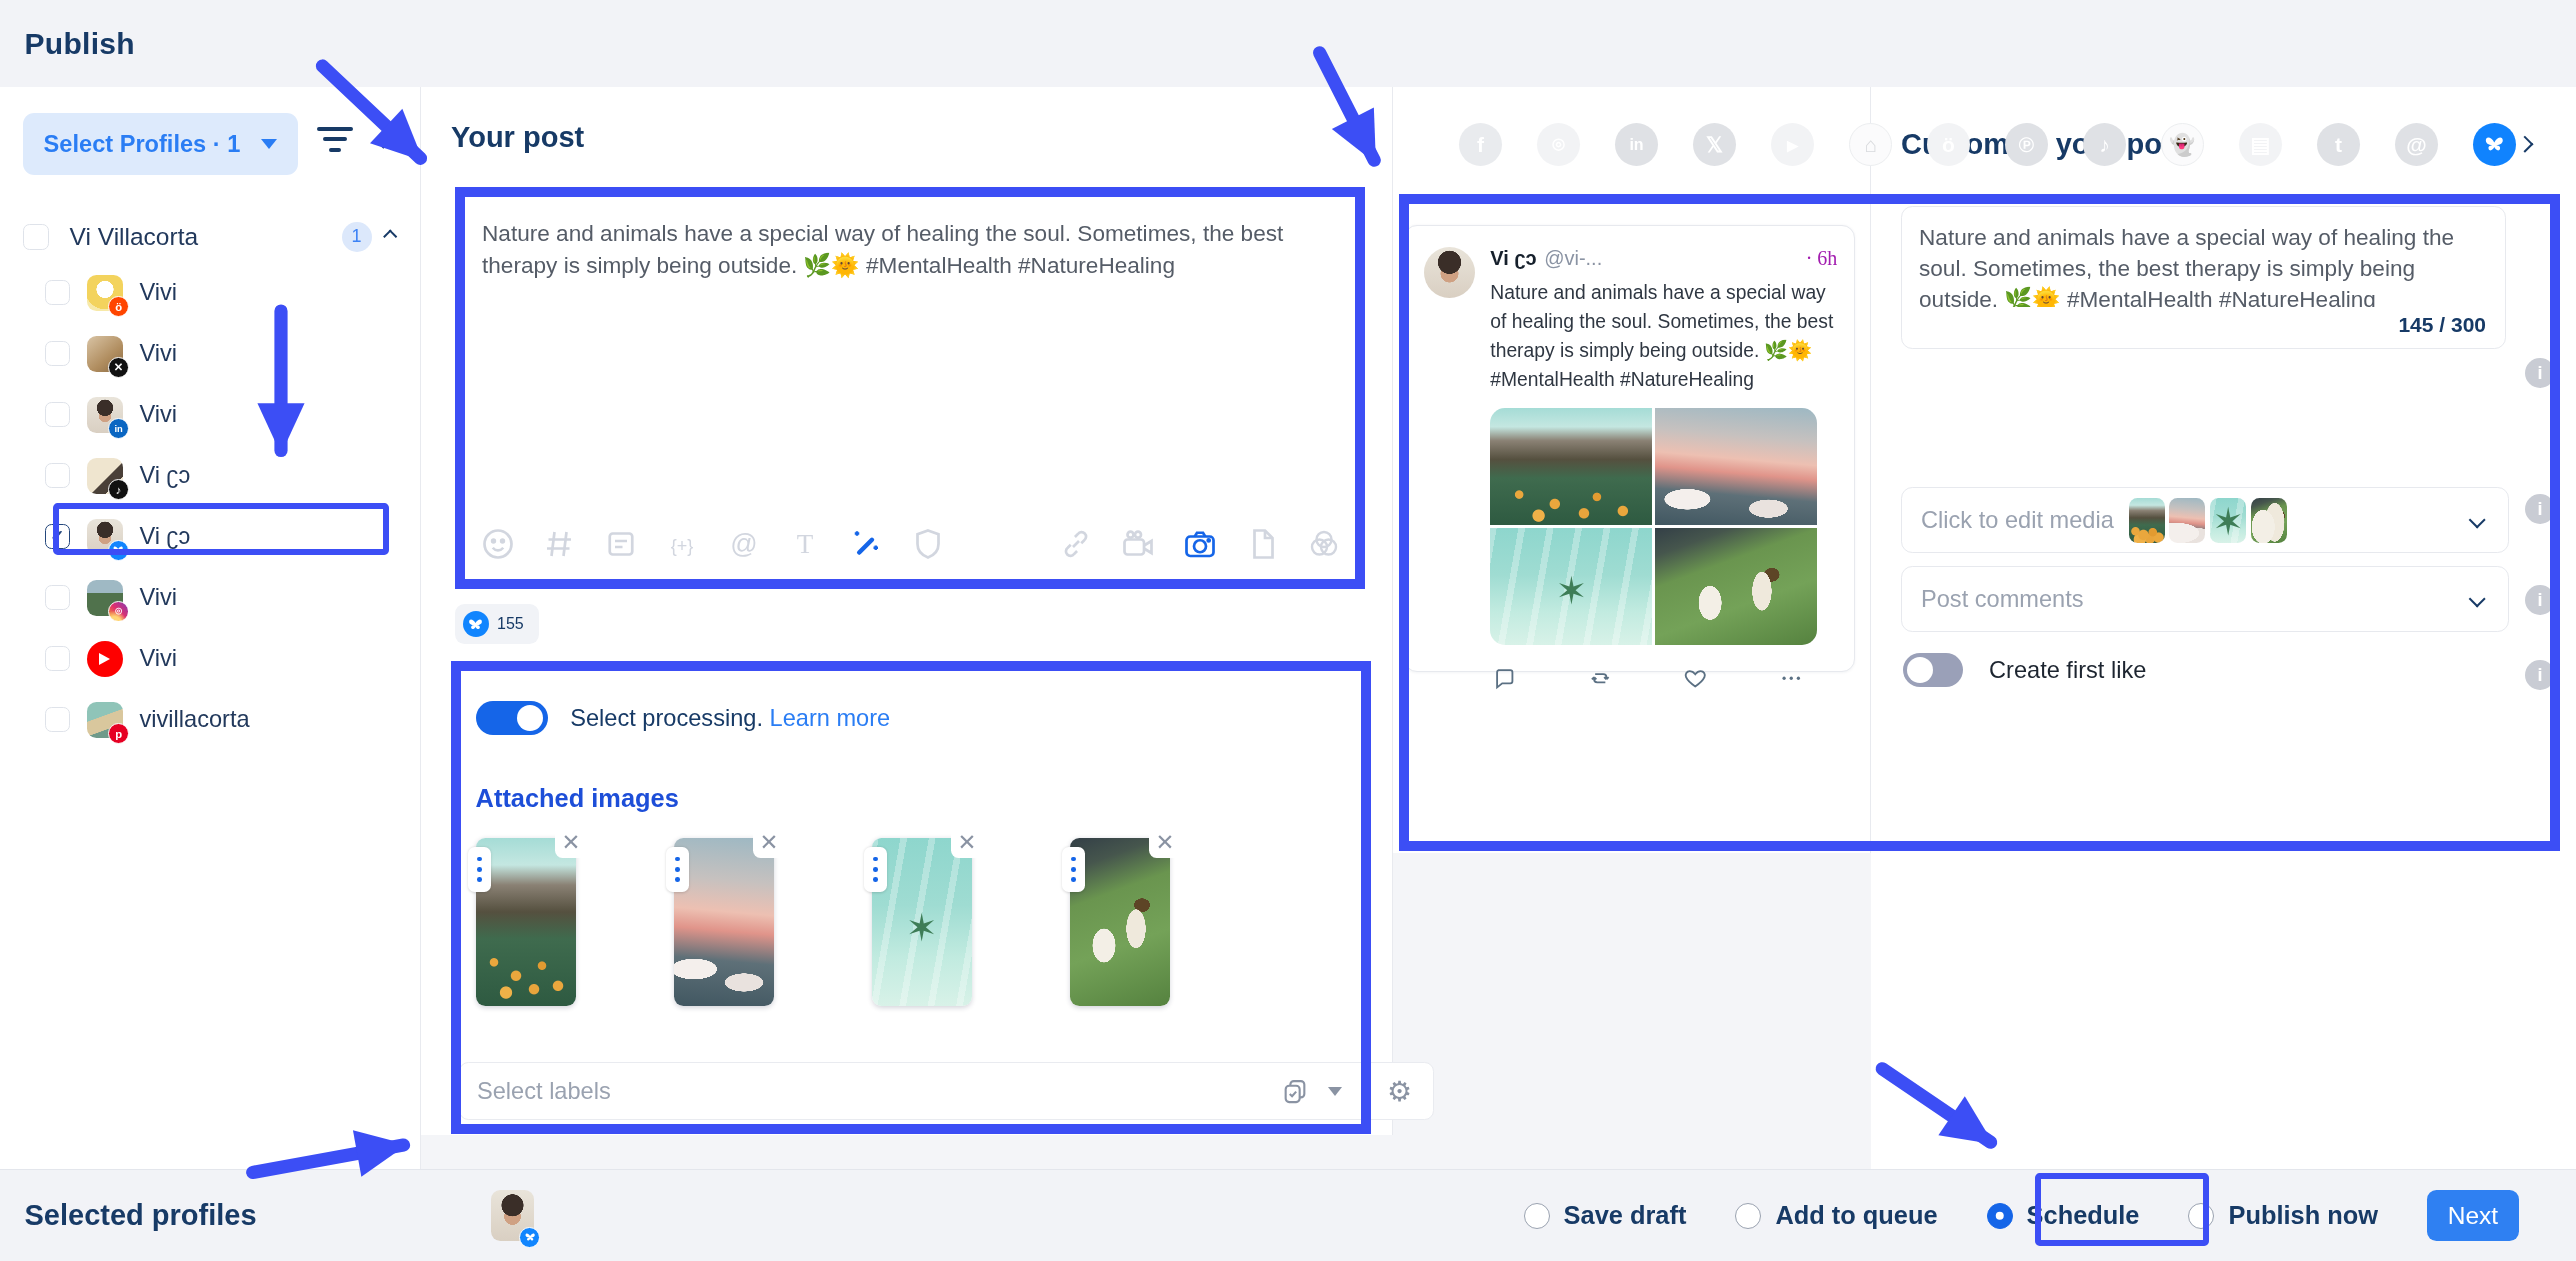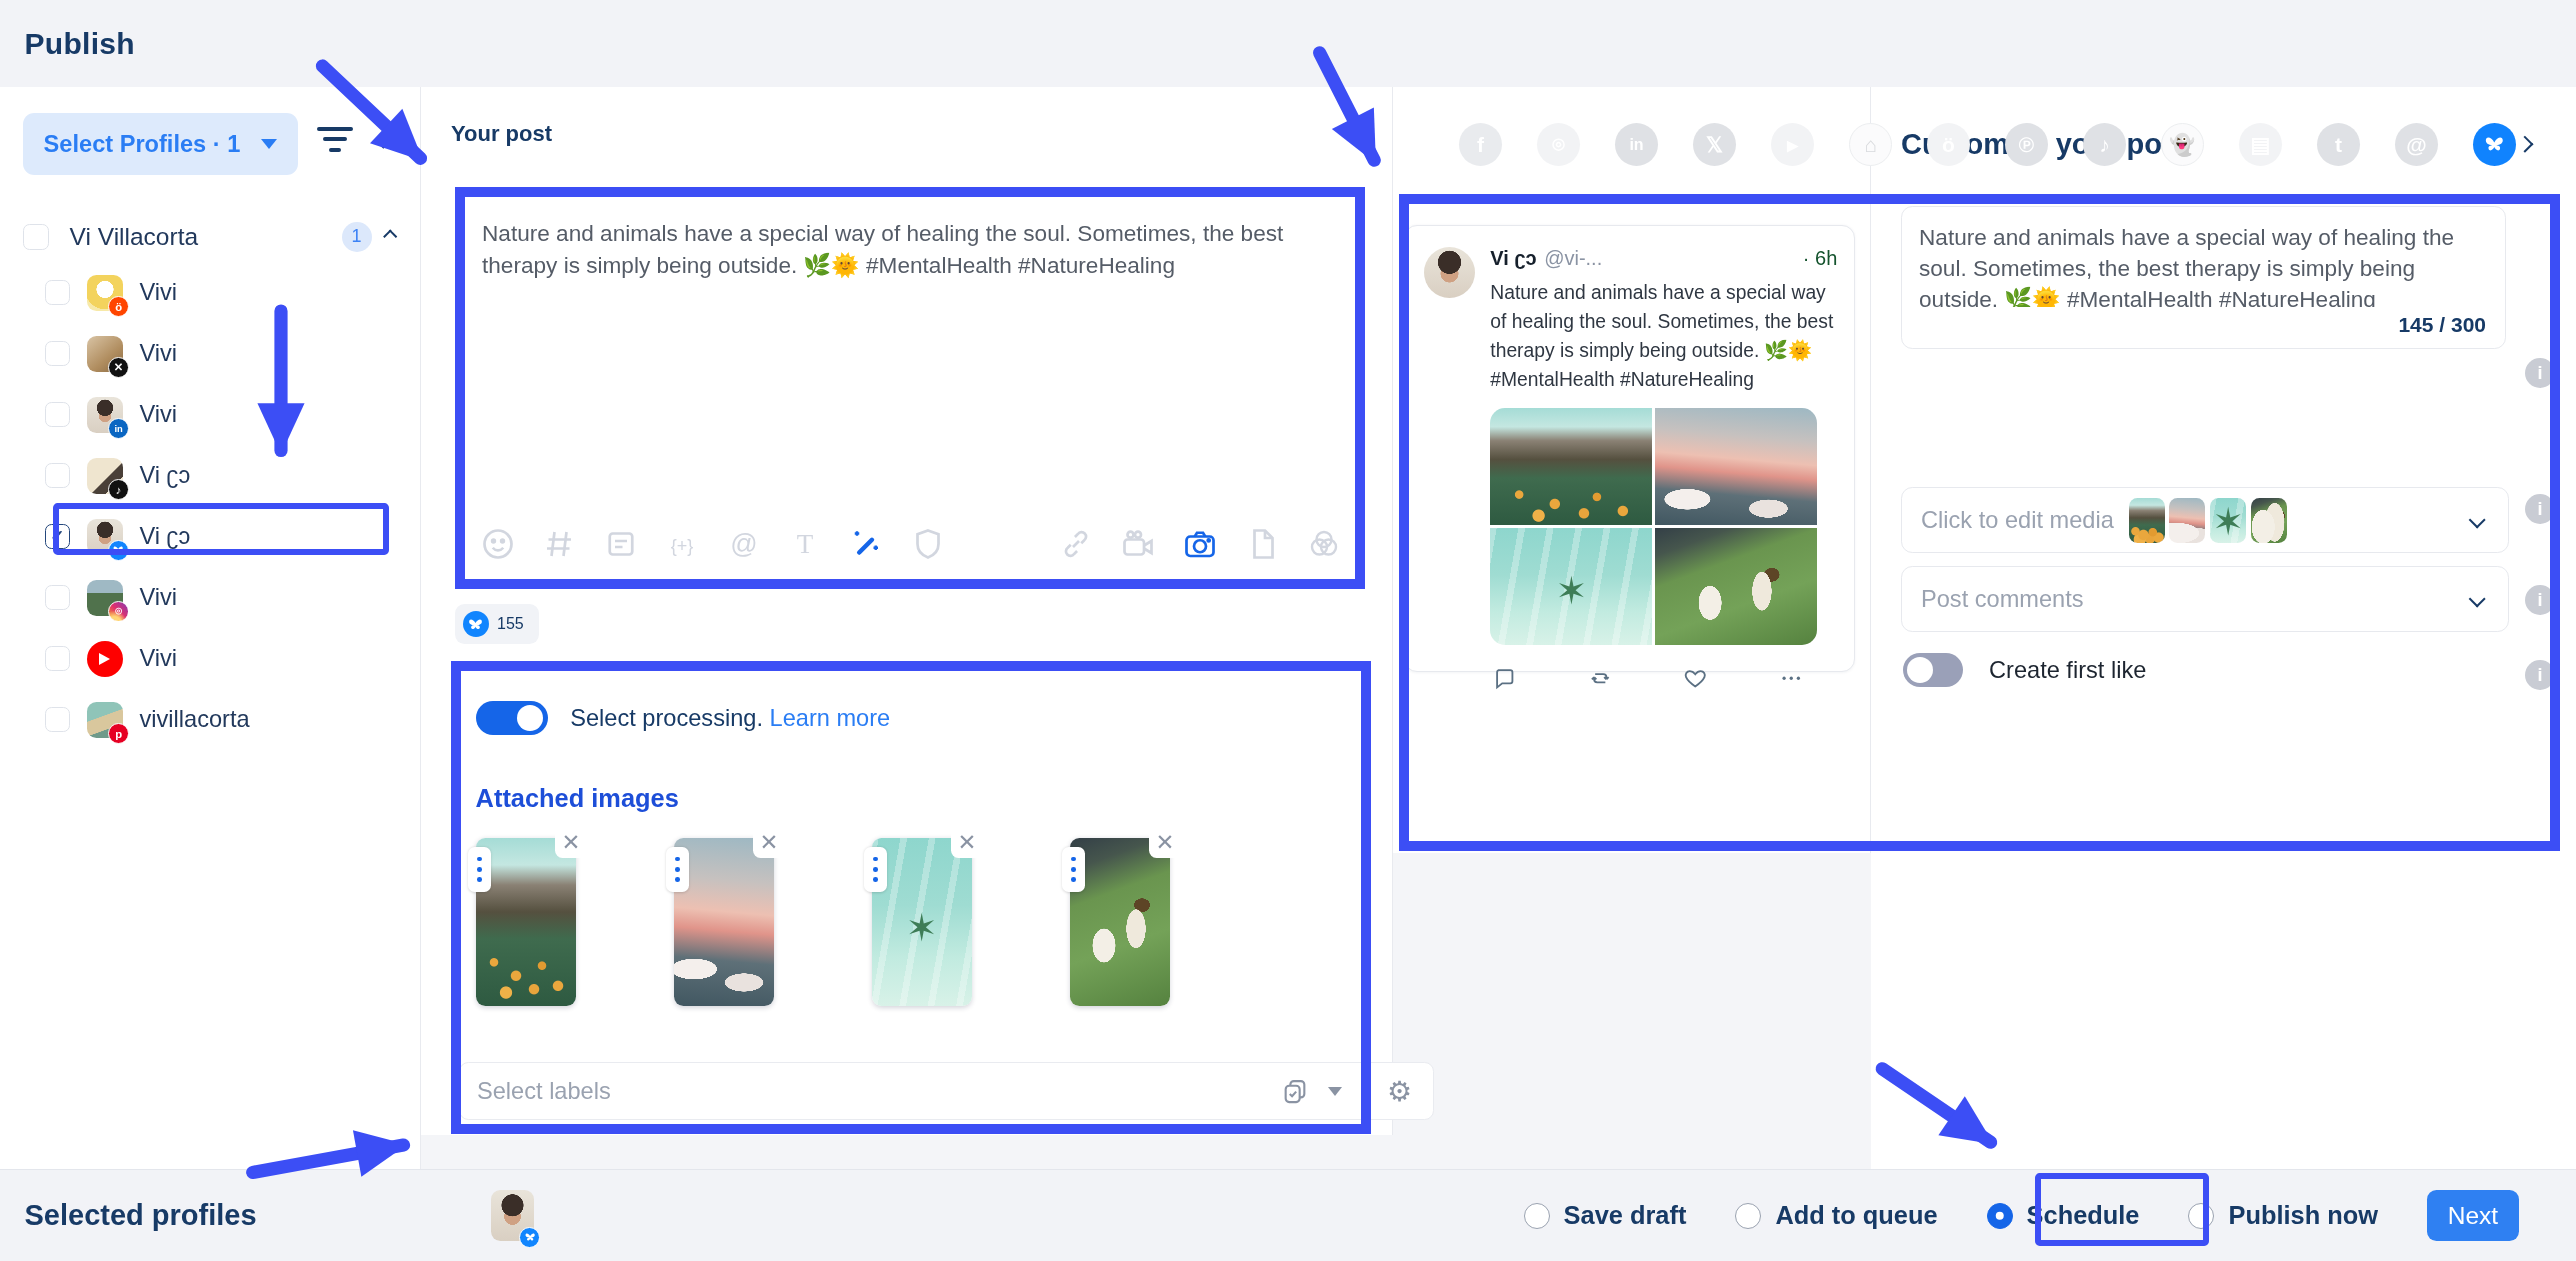--- a/index.html
+++ b/index.html
@@ -47,21 +47,21 @@
   .av-woman   { background:radial-gradient(circle at 50% 30%, #3a2e28 0 26%, transparent 27%), radial-gradient(circle at 50% 52%, #cfa183 0 24%, transparent 25%), linear-gradient(180deg,#e9e4da,#d9cfc2); }
   .av-frame   { background:linear-gradient(135deg,#efe5cf 0 55%, #4a4038 56% 75%, #efe5cf 76%); }
   .av-green   { background:linear-gradient(180deg,#9fb9c4 0 35%, #50724c 36%); }
   .av-yt      { background:#fe0000; display:flex; align-items:center; justify-content:center; border-radius:50%; }
   .av-yt::after { content:""; width:0; height:0; border-left:11.3px solid #fff; border-top:6.6px solid transparent; border-bottom:6.6px solid transparent; }
   .av-beach   { background:linear-gradient(160deg,#8fc4b8 0 40%, #d9c79d 41% 70%, #6f9a8a 71%); }
   .b-reddit{background:#ff4500;} .b-x{background:#111;} .b-li{background:#0a66c2; font-size:9.4px;} .b-tt{background:#111;}
   .b-bsky{background:#1185fe;} .b-ig{background:radial-gradient(circle at 30% 110%, #ffd676 0 25%, transparent 50%), linear-gradient(45deg,#f5a623,#e1306c 50%,#833ab4);} .b-pin{background:#e60023;}
 
   
-  .yp-title { position:absolute; left:30px; top:34px; font-size:22px; font-weight:700; color:#173a66; }
+  .yp-title { position:absolute; left:30px; top:34px; font-size:29px; font-weight:700; color:#173a66; }
   .composer { position:absolute; left:41px; top:107px; width:898px; height:388px; border:0.9px solid #eceef2; border-radius:7.5px; }
   .composer textarea { width:100%; height:311px; border:none; outline:none; resize:none; padding:22.6px 19px; font-family:"Liberation Sans",sans-serif; font-size:22.6px; line-height:1.42; color:#555c67; background:transparent; }
   .toolbar { position:absolute; left:0; bottom:7.5px; width:100%; height:60px; display:flex; align-items:center; padding:0 17px; }
   .ticon { width:36px; height:36px; color:#d2d6df; margin-right:25.4px; cursor:pointer; flex:0 0 auto; }
   .ticon svg { width:100%; height:100%; }
   .ticon.active { color:#1565e8; }
   .tb-spacer { flex:1; }
   .tright .ticon { margin-right:0; margin-left:26px; }
 
   .cnt-pill { position:absolute; left:34px; top:517px; height:40px; background:#f1f3f7; border-radius:9.4px; display:flex; align-items:center; padding:0 15px 0 7.5px; }
@@ -119,21 +119,21 @@
   .net.active { background:#1083fe; }
   .net svg { width:22.6px; height:22.6px; }
 
   .pcard { position:absolute; left:11.3px; top:138px; width:451px; height:447px; background:#fff; border:0.9px solid #e7e9ee; border-radius:13px; box-shadow:0 0.9px 2.8px rgba(25,40,70,.05); }
   .pc-head { display:flex; align-items:flex-start; padding:21px 19px 0 19px; }
   .pc-av { width:51px; height:51px; border-radius:50%; flex:0 0 auto; }
   .pc-body { margin-left:15px; flex:1; }
   .pc-nmrow { display:flex; align-items:baseline; font-size:20px; }
   .pc-name { font-weight:700; color:#16202c; }
   .pc-handle { color:#8a93a3; margin-left:7.5px; }
-  .pc-time { margin-left:auto; color:#14532d; }
+  .pc-time { margin-left:auto; color:#a21caf;font-family:Liberation Serif, serif; }
   .pc-text { font-size:19.3px; line-height:1.5; color:#2f3742; margin-top:9.4px; width:347px; }
   .pc-grid { display:grid; grid-template-columns:1fr 1fr; gap:2.8px; width:327px; border-radius:15px; overflow:hidden; margin-top:13px; }
   .pc-grid div { height:117px; }
   .pc-actions { display:flex; align-items:center; margin:21px 0 0 1.9px; width:311px; justify-content:space-between; color:#5b7083; }
   .pc-actions svg { width:24.5px; height:24.5px; cursor:pointer; }
 
   
   .cz-title { position:absolute; left:30px; top:41px; font-size:29px; font-weight:700; color:#173a66; }
   .cz-chev { position:absolute; right:45px; top:51px; cursor:pointer; }
   .cz-box { position:absolute; left:30px; top:119px; width:605px; height:143px; border:0.9px solid #e7e9ee; border-radius:11.3px; }

